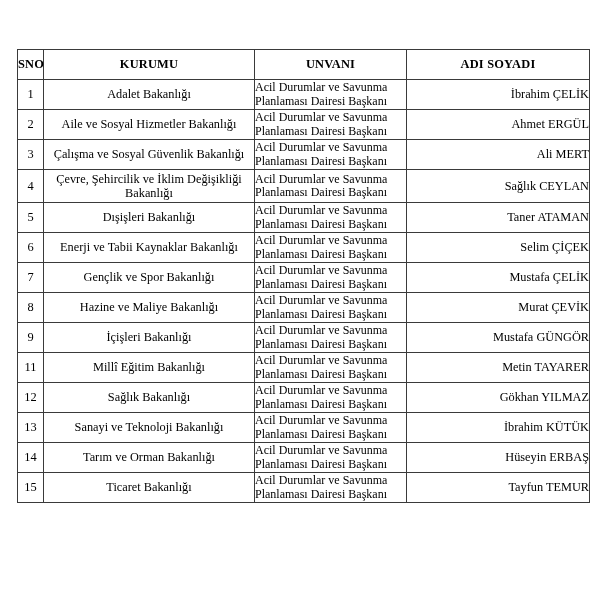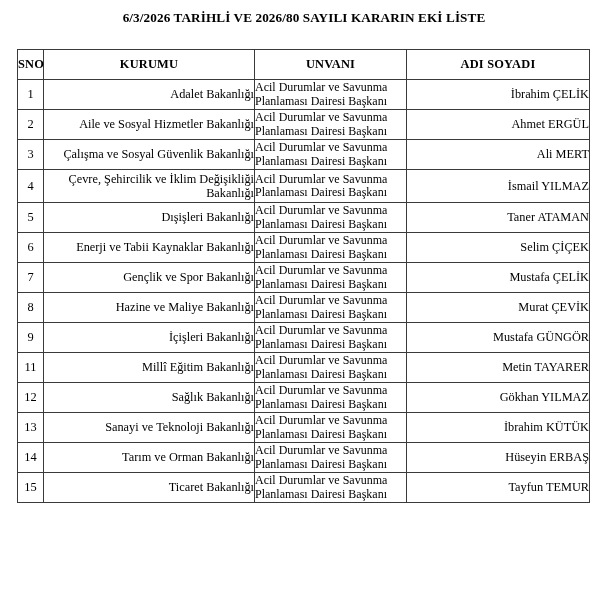--- a/index.html
+++ b/index.html
@@ -66,21 +66,21 @@
   tbody td {
     height: 29px;
     font-size: 12.3px;
     font-weight: normal;
   }
   td.sno {
     text-align: center;
     font-size: 12.4px;
   }
   td.kurumu {
-    text-align: right;
+    text-align: center;
     padding: 0 4px 0 6px;
     line-height: 1.18;
     margin-top: 26px;
   }
   td.unvani {
     text-align: left;
     padding: 0 2px 0 4px;
     line-height: 1.12;
     font-size: 12px;
   }
@@ -91,21 +91,20 @@
   tr.tall td { height: 32px; }
   .two-line {
     display: block;
   }
 </style>
 </head>
 <body>
 
 <div class="page">
 
-  <div class="doc-title">6/3/2026 TARİHLİ VE 2026/80 SAYILI KARARIN EKİ LİSTE</div>
 
   <div class="table-wrap">
     <table class="list">
       <colgroup>
         <col class="c-sno">
         <col class="c-kurumu">
         <col class="c-unvani">
         <col class="c-adi">
       </colgroup>
       <thead>
@@ -147,21 +146,21 @@
           <tr class="tall">
             <td class="sno">4</td>
             <td class="kurumu">
               <span class="two-line">Çevre, Şehircilik ve İklim Değişikliği</span>
               <span class="two-line">Bakanlığı</span>
             </td>
             <td class="unvani">
               <span class="two-line">Acil Durumlar ve Savunma</span>
               <span class="two-line">Planlaması Dairesi Başkanı</span>
             </td>
-            <td class="adi">İsmail YILMAZ</td>
+            <td class="adi">Sağlık CEYLAN</td>
           </tr>
           <tr>
             <td class="sno">5</td>
             <td class="kurumu">Dışişleri Bakanlığı</td>
             <td class="unvani">
               <span class="two-line">Acil Durumlar ve Savunma</span>
               <span class="two-line">Planlaması Dairesi Başkanı</span>
             </td>
             <td class="adi">Taner ATAMAN</td>
           </tr>

